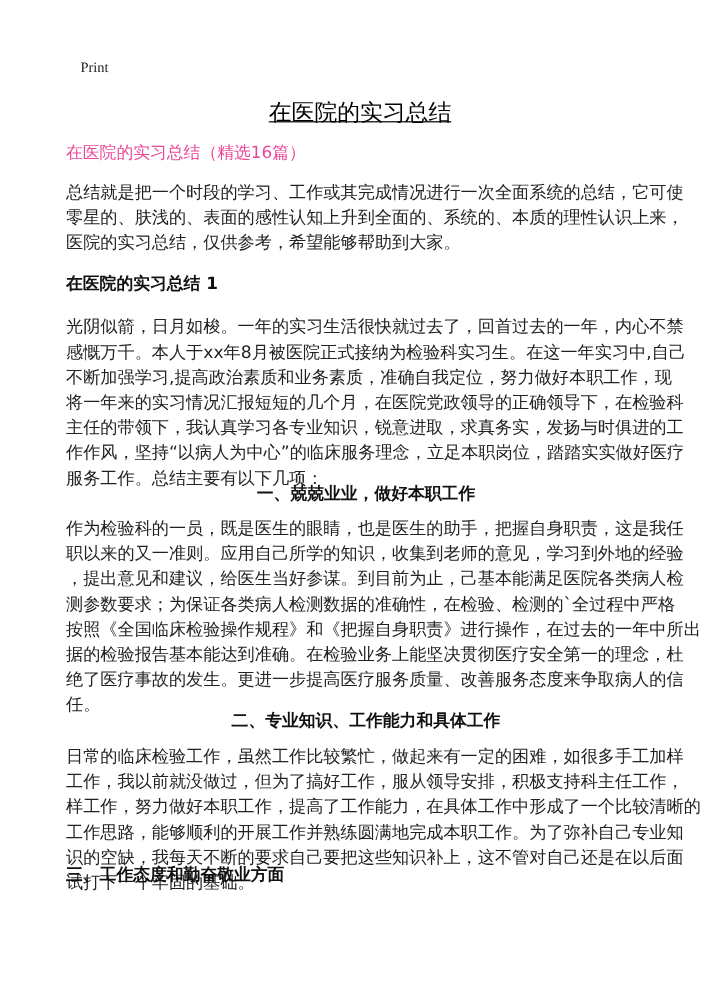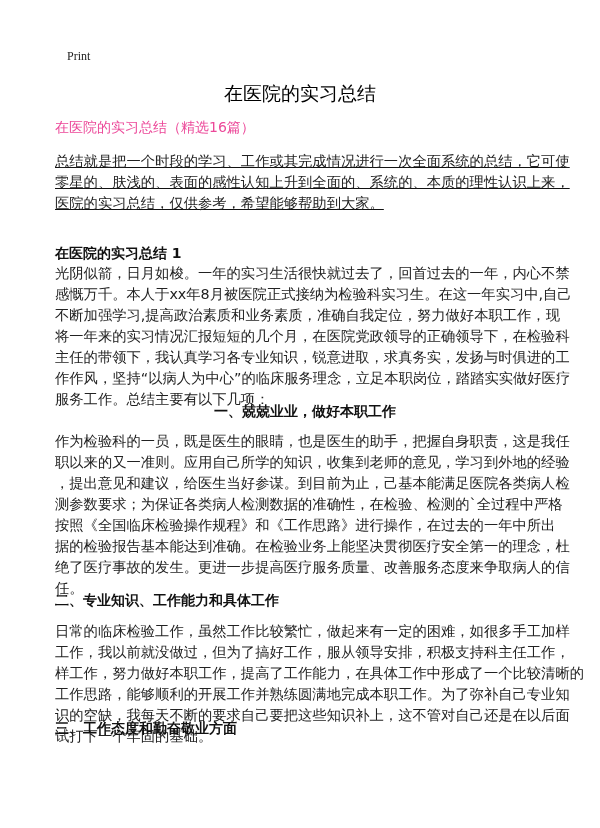--- a/index.html
+++ b/index.html
@@ -3,21 +3,21 @@
   <meta charset="utf-8">
   <style>
     html, body { margin: 0; padding: 0; background: #ffffff; }
     body { width: 600px; height: 828px; overflow: hidden; position: relative; color: #111; }
     .print-label {
       position: absolute; left: 55px; top: 49px;
       font-family: "Liberation Serif", serif; font-size: 12px; color: #222; margin-left: 12px;
     }
     .doc-title {
       position: absolute; left: 0; width: 600px; top: 81px; text-align: center;
-      font-family: "DejaVu Sans", sans-serif; font-size: 19px; font-weight: normal; color: #000; margin: 0;
+      font-family: "DejaVu Sans", sans-serif; font-size: 19px; font-weight: normal; color: #000; margin: 0; text-decoration: underline;
     }
     .subtitle {
       position: absolute; left: 55px; top: 119px;
       font-family: "DejaVu Sans", sans-serif; font-size: 14px; color: #ec4899;
     }
     .block { position: absolute; left: 55px; width: 500px; }
     .para {
       font-family: "DejaVu Sans", sans-serif; font-size: 14.3px; line-height: 21px; color: #222;
       margin: 0; white-space: nowrap;
     }
@@ -26,29 +26,29 @@
       font-family: "DejaVu Sans", sans-serif; font-size: 14px; font-weight: bold; color: #111; margin: 0;
     }
   </style>
 </head>
 <body>
 
 <div class="print-label">Print</div>
 <h1 class="doc-title">在医院的实习总结</h1>
 <div class="subtitle">在医院的实习总结（精选16篇）</div>
 
-<div class="block" style="top:151px;text-decoration:underline;">
+<div class="block" style="top:151px;">
   <p class="para">
     <span class="ln">总结就是把一个时段的学习、工作或其完成情况进行一次全面系统的总结，它可使</span>
     <span class="ln">零星的、肤浅的、表面的感性认知上升到全面的、系统的、本质的理性认识上来，</span>
     <span class="ln">医院的实习总结，仅供参考，希望能够帮助到大家。</span>
   </p>
 </div>
 
-<div class="block" style="top:245px;">
+<div class="block" style="top:228px;">
   <h2 class="heading">在医院的实习总结 1</h2>
 </div>
 
 <div class="block" style="top:263px;">
   <p class="para">
     <span class="ln">光阴似箭，日月如梭。一年的实习生活很快就过去了，回首过去的一年，内心不禁</span>
     <span class="ln">感慨万千。本人于xx年8月被医院正式接纳为检验科实习生。在这一年实习中,自己</span>
     <span class="ln">不断加强学习,提高政治素质和业务素质，准确自我定位，努力做好本职工作，现</span>
     <span class="ln">将一年来的实习情况汇报短短的几个月，在医院党政领导的正确领导下，在检验科</span>
     <span class="ln">主任的带领下，我认真学习各专业知识，锐意进取，求真务实，发扬与时俱进的工</span>
@@ -60,28 +60,28 @@
 <div class="block" style="top:403px;text-align:center;">
   <h3 class="heading">一、兢兢业业，做好本职工作</h3>
 </div>
 
 <div class="block" style="top:431px;">
   <p class="para">
     <span class="ln">作为检验科的一员，既是医生的眼睛，也是医生的助手，把握自身职责，这是我任</span>
     <span class="ln">职以来的又一准则。应用自己所学的知识，收集到老师的意见，学习到外地的经验</span>
     <span class="ln">，提出意见和建议，给医生当好参谋。到目前为止，己基本能满足医院各类病人检</span>
     <span class="ln">测参数要求；为保证各类病人检测数据的准确性，在检验、检测的`全过程中严格</span>
-    <span class="ln">按照《全国临床检验操作规程》和《工作思路》进行操作，在过去的一年中所出</span>
+    <span class="ln">按照《全国临床检验操作规程》和《把握自身职责》进行操作，在过去的一年中所出</span>
     <span class="ln">据的检验报告基本能达到准确。在检验业务上能坚决贯彻医疗安全第一的理念，杜</span>
     <span class="ln">绝了医疗事故的发生。更进一步提高医疗服务质量、改善服务态度来争取病人的信</span>
     <span class="ln">任。</span>
   </p>
 </div>
 
-<div class="block" style="top:592px;">
+<div class="block" style="top:592px;text-align:center;">
   <h3 class="heading">二、专业知识、工作能力和具体工作</h3>
 </div>
 
 <div class="block" style="top:621px;">
   <p class="para">
     <span class="ln">日常的临床检验工作，虽然工作比较繁忙，做起来有一定的困难，如很多手工加样</span>
     <span class="ln">工作，我以前就没做过，但为了搞好工作，服从领导安排，积极支持科主任工作，</span>
     <span class="ln">样工作，努力做好本职工作，提高了工作能力，在具体工作中形成了一个比较清晰的</span>
     <span class="ln">工作思路，能够顺利的开展工作并熟练圆满地完成本职工作。为了弥补自己专业知</span>
     <span class="ln">识的空缺，我每天不断的要求自己要把这些知识补上，这不管对自己还是在以后面</span>

